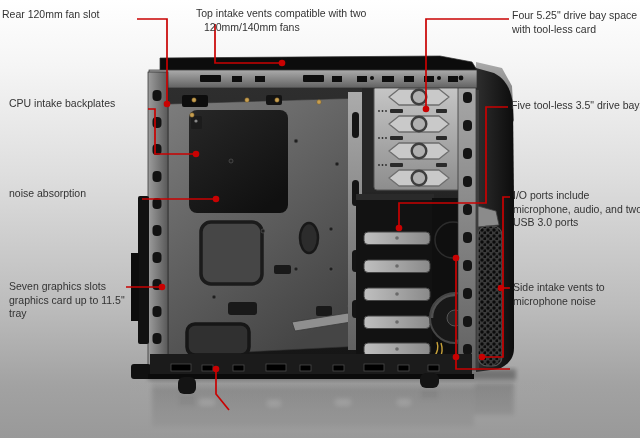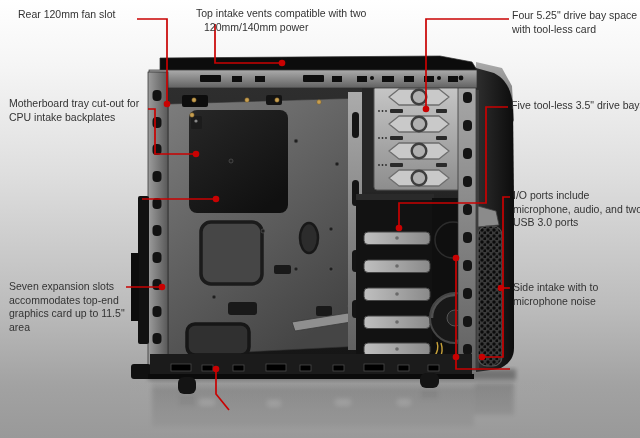--- a/index.html
+++ b/index.html
@@ -302,61 +302,60 @@
         <circle cx="501" cy="288" r="3.3"></circle>
       <circle cx="456" cy="258" r="3.3"></circle>
         <circle cx="456" cy="357" r="3.3"></circle>
       <circle cx="162" cy="287" r="3.3"></circle>
         <circle cx="196" cy="154" r="3.3"></circle>
       <circle cx="216" cy="199" r="3.3"></circle>
         <circle cx="216" cy="369" r="3.3"></circle>
     </g>
   </svg>
 
-  <div class="callout" style="left:18px;top:8px">
+  <div class="callout" style="left:2px;top:8px">
     <div class="cl">Rear 120mm fan slot</div>
   </div>
 
   <div class="callout" style="left:196px;top:7px">
     <div class="cl">Top intake vents compatible with two</div>
-    <div class="cl" style="padding-left:8px">120mm/140mm power</div>
+    <div class="cl" style="padding-left:8px">120mm/140mm fans</div>
   </div>
 
   <div class="callout" style="left:512px;top:9px">
     <div class="cl">Four 5.25" drive bay space</div>
     <div class="cl">with tool-less card</div>
   </div>
 
   <div class="callout" style="left:511px;top:99px">
     <div class="cl">Five tool-less 3.5" drive bays</div>
   </div>
 
   <div class="callout" style="left:513px;top:189px">
     <div class="cl">I/O ports include</div>
     <div class="cl">microphone, audio, and two</div>
     <div class="cl">USB 3.0 ports</div>
   </div>
 
   <div class="callout" style="left:513px;top:281px">
-    <div class="cl">Side intake with to</div>
+    <div class="cl">Side intake vents to</div>
     <div class="cl">microphone noise</div>
   </div>
 
   <div class="callout" style="left:513px;top:372px">
   </div>
 
   <div class="callout" style="left:9px;top:280px">
-    <div class="cl">Seven expansion slots</div>
-    <div class="cl">accommodates top-end</div>
+    <div class="cl">Seven graphics slots</div>
     <div class="cl">graphics card up to 11.5"</div>
-    <div class="cl">area</div>
+    <div class="cl">tray</div>
   </div>
 
   <div class="callout" style="left:9px;top:97px">
-    <div class="cl">Motherboard tray cut-out for</div>
     <div class="cl">CPU intake backplates</div>
   </div>
 
   <div class="callout" style="left:9px;top:187px">
+    <div class="cl">noise absorption</div>
   </div>
 
 
 </div>
 
 </body></html>

